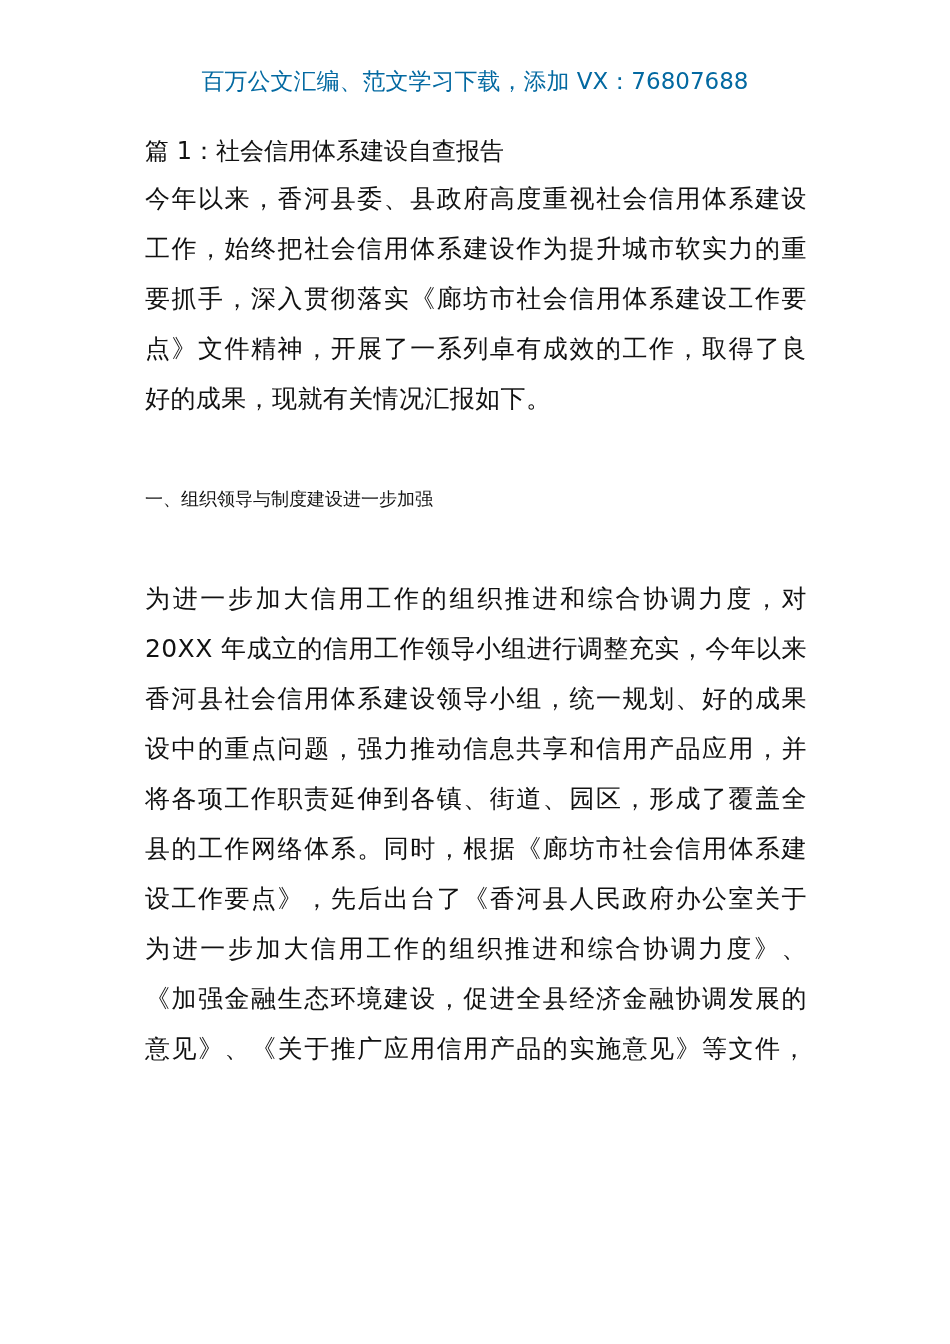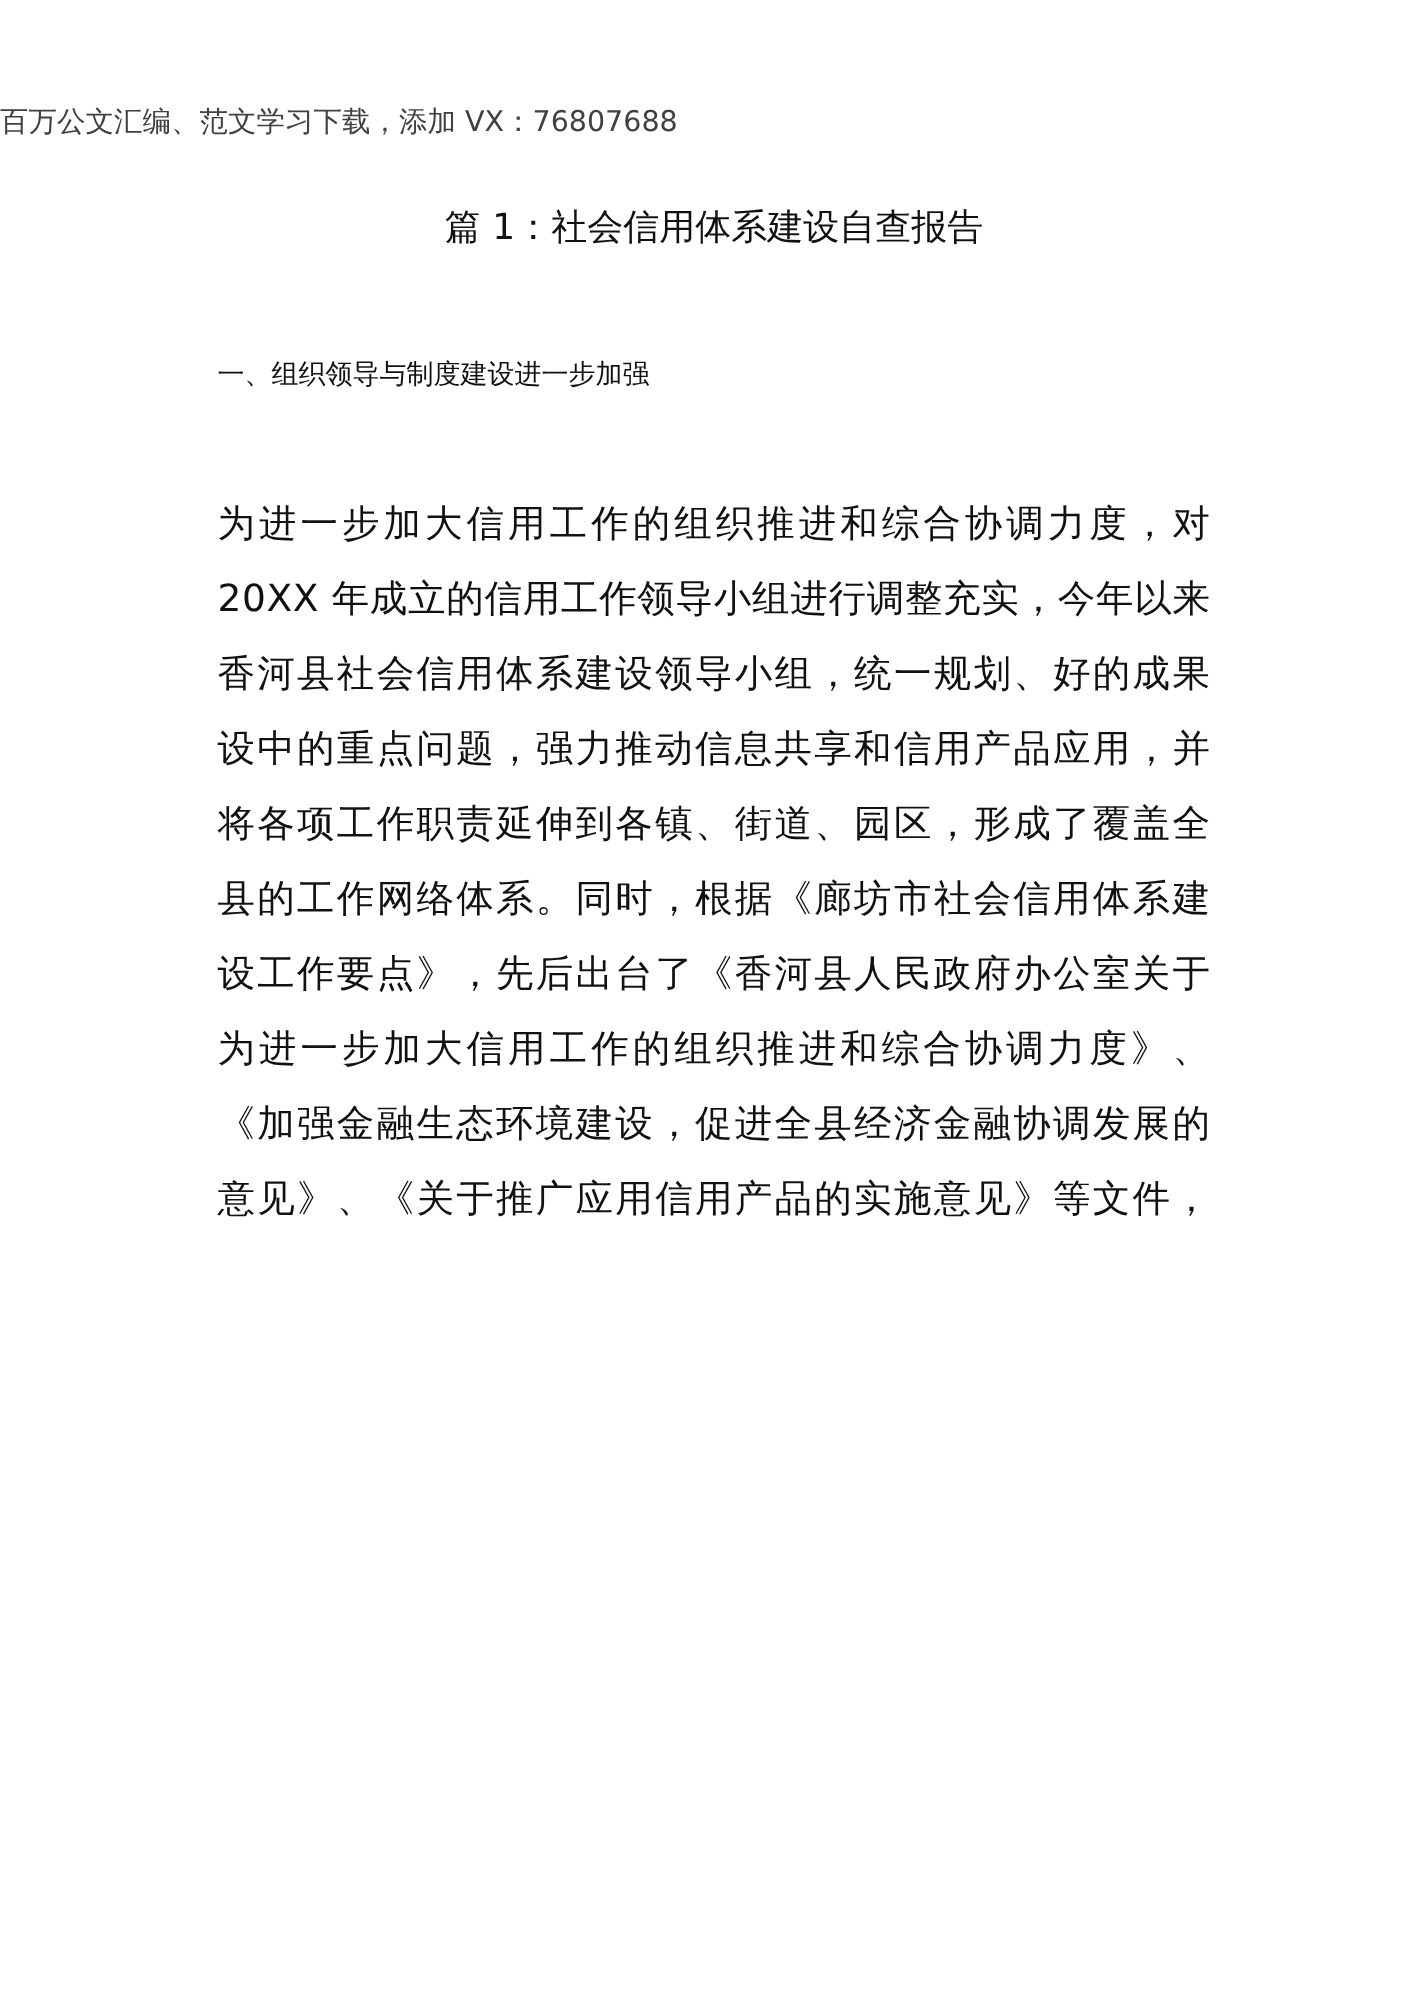--- a/index.html
+++ b/index.html
@@ -13,37 +13,37 @@
     position: relative;
     overflow: hidden;
     font-family: "DejaVu Sans", "Liberation Sans", sans-serif;
     color: #111111;
   }
   .header-line {
     position: absolute;
     top: 66px;
     left: 0;
     width: 950px;
-    font-size: 19px;
+    text-align: center;
+    font-size: 23px;
     line-height: 30px;
-    color: #404040;
+    color: #0369a1;
     letter-spacing: 0px;
   }
   .doc-body {
     position: absolute;
     left: 145px;
     top: 128px;
     width: 662px;
   }
   .doc-title {
     font-size: 24px;
     line-height: 46px;
     height: 46px;
     white-space: nowrap;
-    text-align: center;
   }
   .line {
     font-size: 25px;
     line-height: 50px;
     height: 50px;
     white-space: nowrap;
     text-align: justify;
     text-align-last: justify;
     letter-spacing: 0.4px;
   }
@@ -62,20 +62,27 @@
   }
 </style>
 </head>
 <body>
 
 <div class="header-line">百万公文汇编、范文学习下载，添加 VX：76807688</div>
 
 <div class="doc-body">
   <div class="doc-title">篇 1：社会信用体系建设自查报告</div>
 
+  <div>
+    <div class="line">今年以来，香河县委、县政府高度重视社会信用体系建设</div>
+    <div class="line">工作，始终把社会信用体系建设作为提升城市软实力的重</div>
+    <div class="line">要抓手，深入贯彻落实《廊坊市社会信用体系建设工作要</div>
+    <div class="line">点》文件精神，开展了一系列卓有成效的工作，取得了良</div>
+    <div class="line last">好的成果，现就有关情况汇报如下。</div>
+  </div>
 
   <div class="blank"></div>
 
   <div class="section-heading">一、组织领导与制度建设进一步加强</div>
 
   <div class="blank"></div>
 
   <div>
     <div class="line">为进一步加大信用工作的组织推进和综合协调力度，对</div>
     <div class="line">20XX 年成立的信用工作领导小组进行调整充实，今年以来</div>

